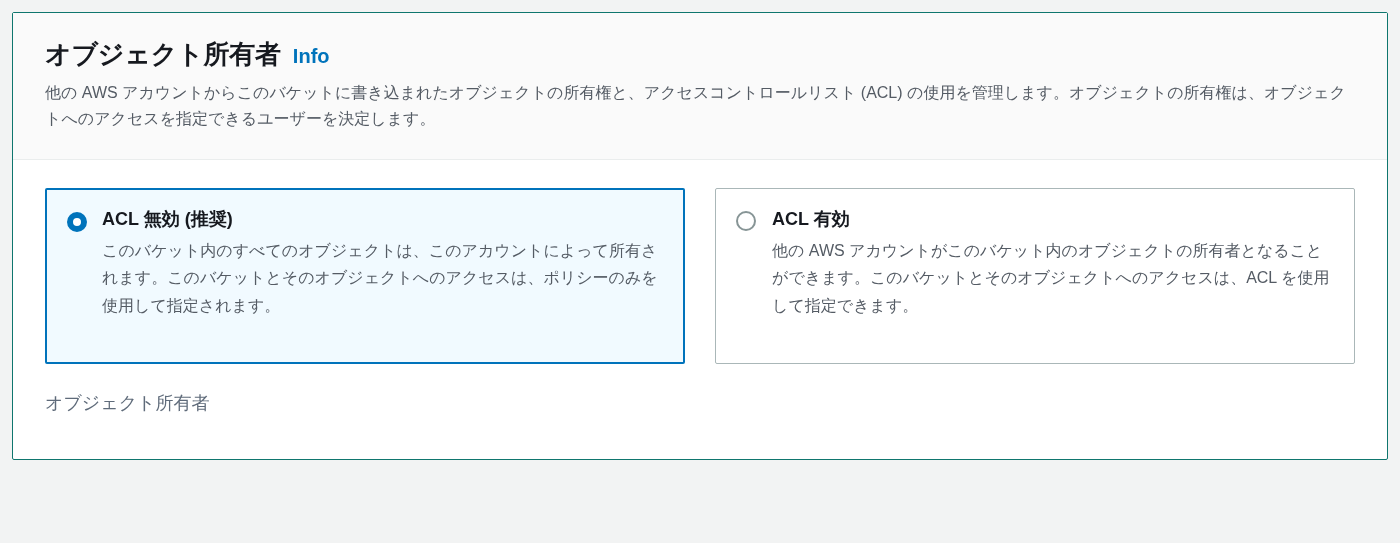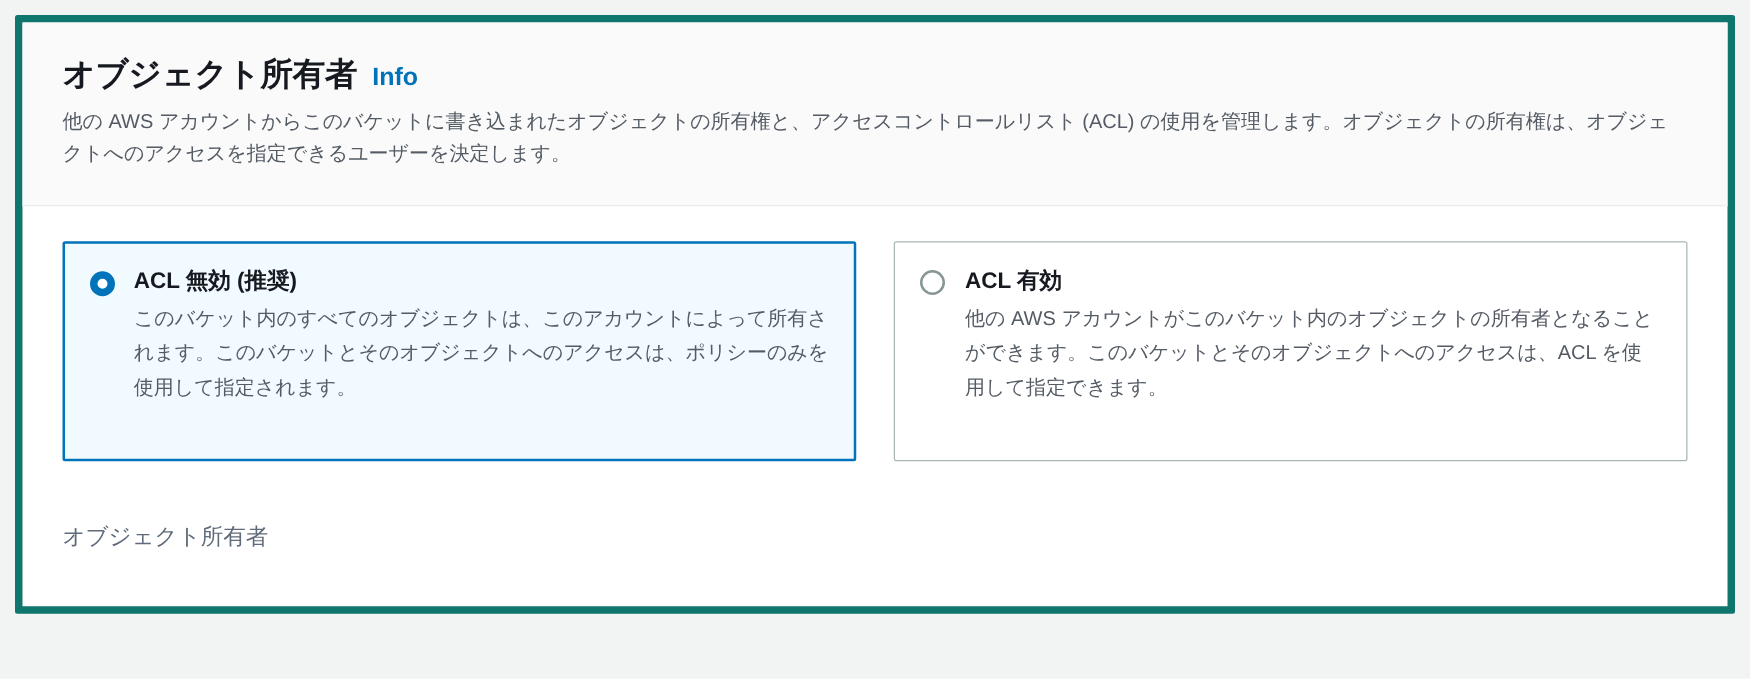--- a/index.html
+++ b/index.html
@@ -7,21 +7,21 @@
       padding: 0;
       box-sizing: border-box;
     }
     body {
       font-family: "Amazon Ember", "Helvetica Neue", Arial, sans-serif;
       background: #f2f3f3;
       padding: 12px;
     }
     .panel {
       background: #ffffff;
-      border: 6px solid #0f766e;
+      border: 1px solid #0f766e;
       border-radius: 2px;
     }
     .panel-header {
       background: #fafafa;
       padding: 24px 32px 28px;
       border-bottom: 1px solid #eaeded;
     }
     .panel-title-row {
       display: flex;
       align-items: baseline;
@@ -45,21 +45,21 @@
       color: #545b64;
       line-height: 1.6;
     }
     .panel-body {
       padding: 28px 32px 34px;
     }
     .options-grid {
       display: grid;
       grid-template-columns: 1fr 1fr;
       gap: 30px;
-      margin-bottom: 48px;
+      margin-bottom: 27px;
     }
     .option-card {
       border: 1px solid #aab7b8;
       border-radius: 2px;
       padding: 18px 20px 12px 56px;
       position: relative;
       cursor: pointer;
       min-height: 176px;
     }
     .option-card.selected {

